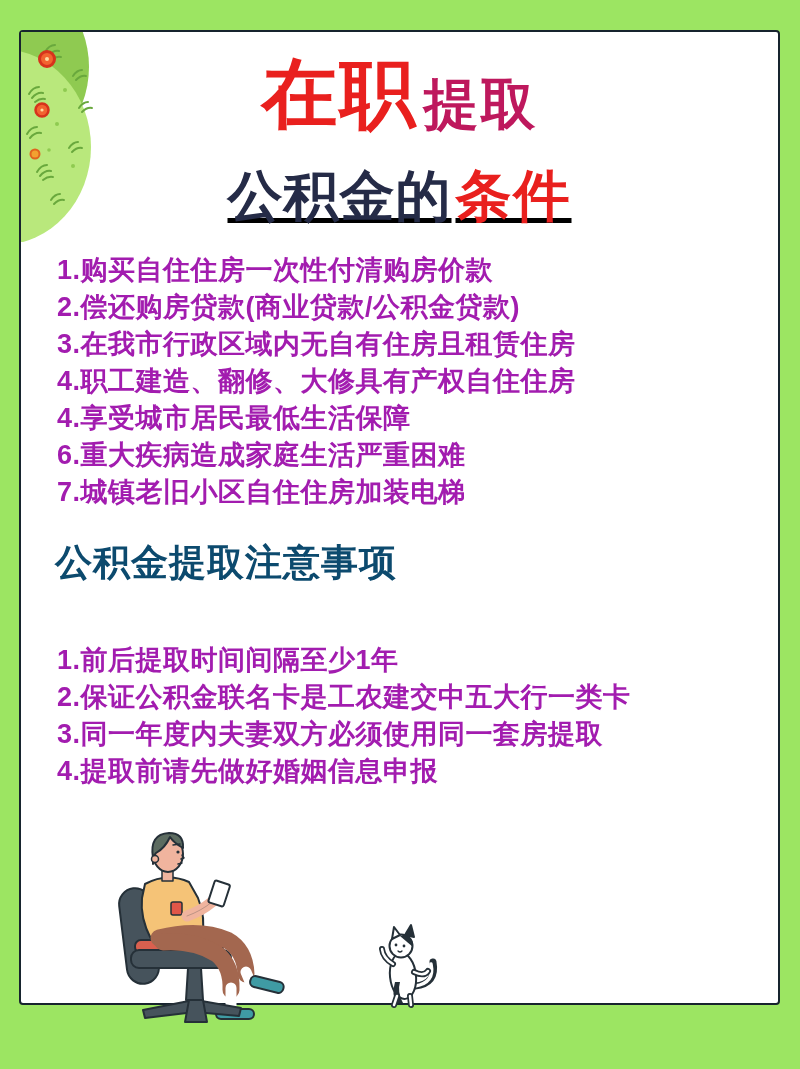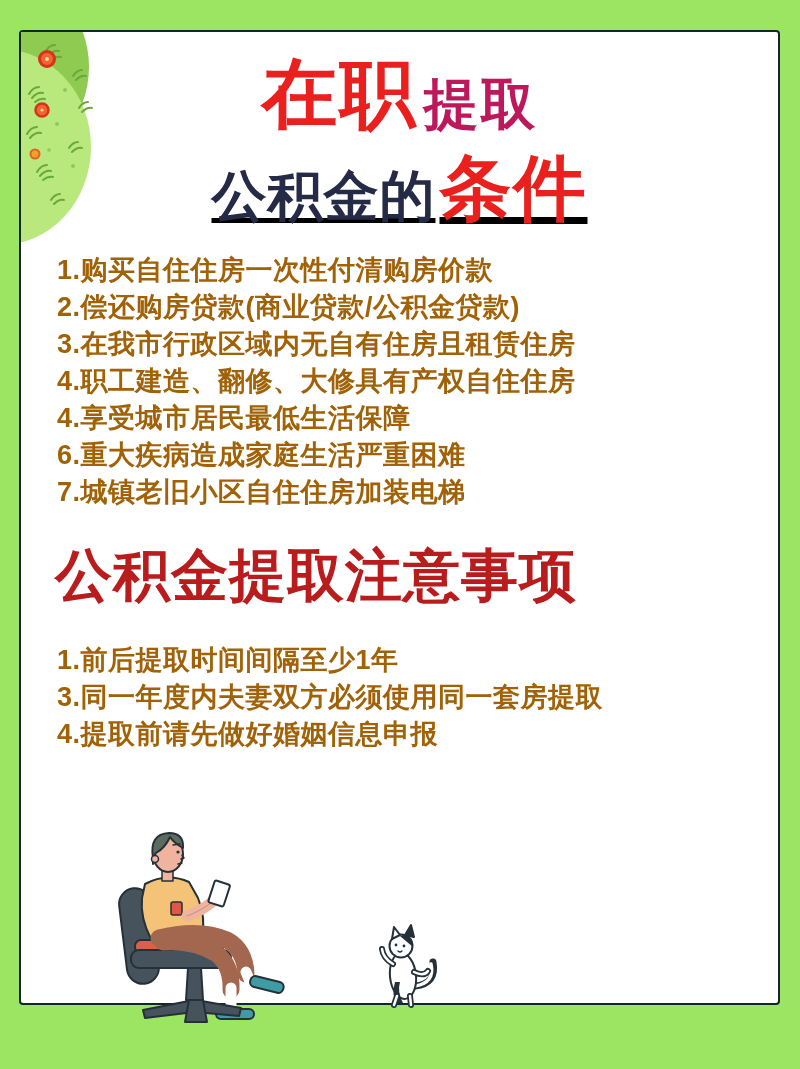--- a/index.html
+++ b/index.html
@@ -45,38 +45,38 @@
     display: flex;
     justify-content: center;
     align-items: flex-end;
     height: 90px;
     margin-top: 2px;
     text-decoration: underline;
   }
   .t-red-lg  { font-size: 76px; color: #e9201e; letter-spacing: 2px; }
   .t-dark    { font-size: 55px; color: #be185d; margin-left: 6px; letter-spacing: 2px; }
   .t-navy    { font-size: 55px; color: #252b47; letter-spacing: 1px; }
-  .t-red-xl  { font-size: 72px; color: #e9201e; letter-spacing: 2px; margin-left: 4px; }
+  .t-red-xl  { font-size: 56px; color: #e9201e; letter-spacing: 2px; margin-left: 4px; }
   .list {
     position: absolute;
     left: 36px;
-    color: #a16207;
+    color: #a21caf;
     font-size: 27px;
     font-weight: 700;
     letter-spacing: 0.5px;
   }
   .list .item { height: 37px; line-height: 37px; white-space: nowrap; }
   .list1 { top: 220px; }
   .list2 { top: 610px; }
   .notice-heading {
     position: absolute;
     left: 34px; top: 506px;
-    font-size: 57px;
+    font-size: 37px;
     font-weight: 900;
-    color: #b91c1c;
+    color: #0c4a6e;
     letter-spacing: 1px;
     white-space: nowrap;
   }
   .illustration {
     position: absolute;
     left: 85px; top: 826px;
     width: 385px; height: 232px;
     z-index: 5;
   }
 </style>
@@ -132,20 +132,21 @@
       <div class="item">4.职工建造、翻修、大修具有产权自住住房</div>
       <div class="item">4.享受城市居民最低生活保障</div>
       <div class="item">6.重大疾病造成家庭生活严重困难</div>
       <div class="item">7.城镇老旧小区自住住房加装电梯</div>
     </div>
 
     <div class="notice-heading">公积金提取注意事项</div>
 
     <div class="list list2">
       <div class="item">1.前后提取时间间隔至少1年</div>
+      <div class="item">2.保证公积金联名卡是工农建交中五大行一类卡</div>
       <div class="item">3.同一年度内夫妻双方必须使用同一套房提取</div>
       <div class="item">4.提取前请先做好婚姻信息申报</div>
     </div>
   </div>
 
   <svg class="illustration" viewBox="0 0 385 232" aria-hidden="true">
     <g stroke="#253038" stroke-width="2" stroke-linecap="round" stroke-linejoin="round">
 
       <rect x="38" y="62" width="32" height="96" rx="16" fill="#46535c" transform="rotate(-7 54 110)"></rect>
 

